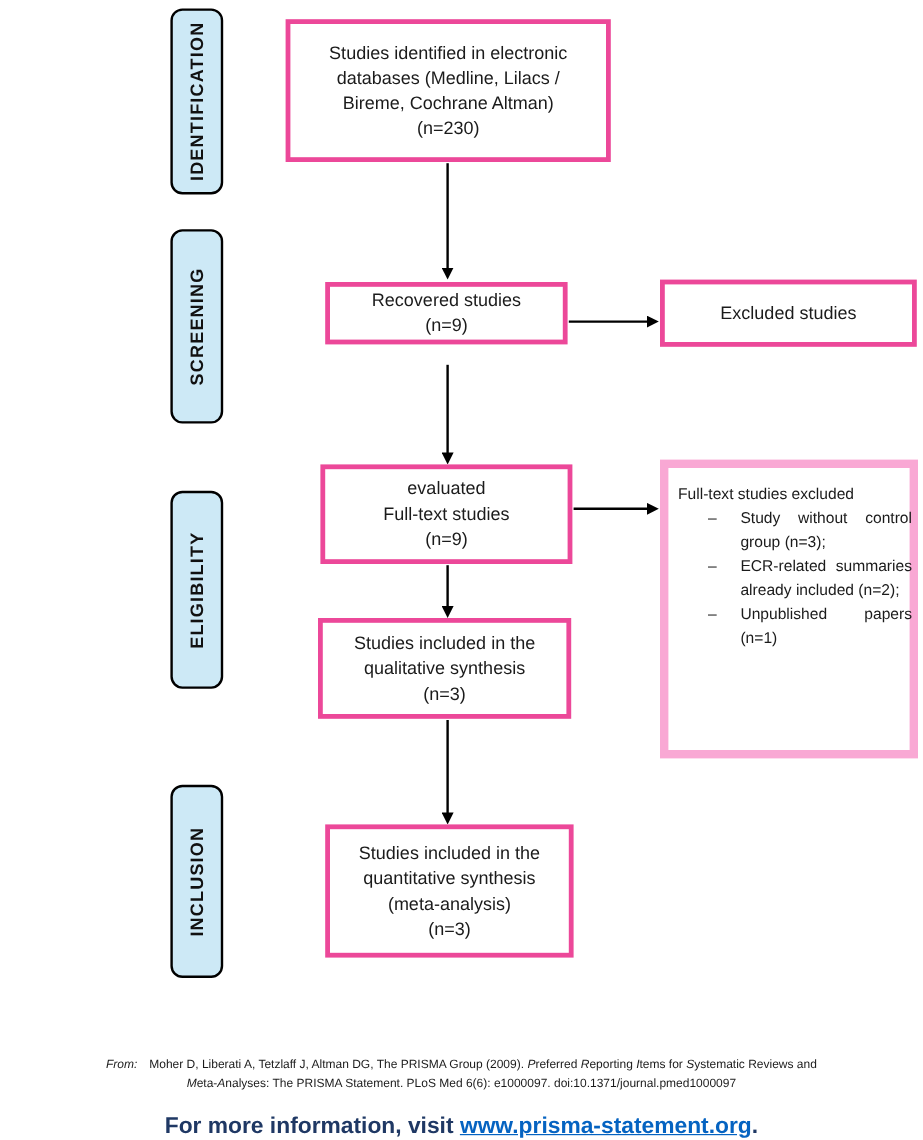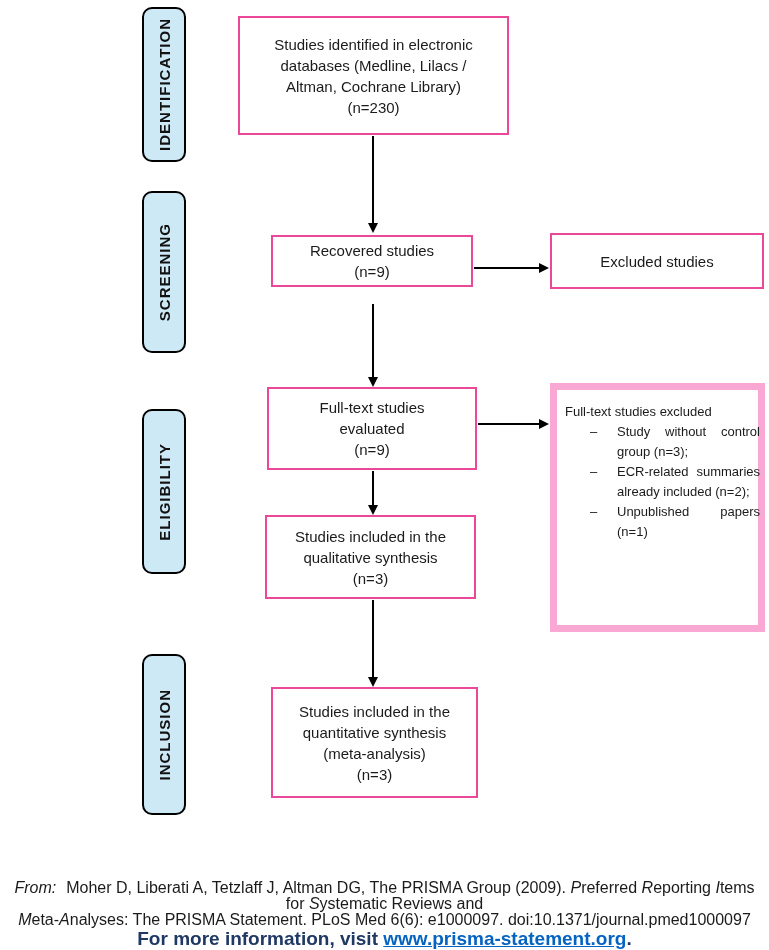--- a/index.html
+++ b/index.html
@@ -30,21 +30,21 @@
     font-weight: bold;
     font-size: 15px;
     letter-spacing: 1px;
     color: #111;
     white-space: nowrap;
   }
   
   .fbox {
     position: absolute;
     background: #ffffff;
-    border: 2px solid #ec4899;
+    border: 4px solid #ec4899;
     font-size: 15px;
     line-height: 21px;
     display: flex;
     flex-direction: column;
     align-items: center;
     justify-content: center;
     text-align: center;
   }
   .fbox .ln { width: 100%; }
   
@@ -66,21 +66,21 @@
   .ritem .dash { color: #1b1b1b; }
   .ritem .rtext { text-align: justify; width: 143px; }
   
   .arrows { position: absolute; left: 0; top: 0; pointer-events: none; }
   
   .footer {
     position: absolute;
     left: 5px;
     right: 5px;
     top: 880px;
-    font-size: 16px;
+    font-size: 10px;
     line-height: 16px;
     text-align: center;
     color: #1b1b1b;
   }
   .footer .from { font-style: italic; margin-right: 10px; }
   .footer .it { font-style: italic; }
   .infoline {
     position: absolute;
     left: 0;
     width: 769px;
@@ -124,36 +124,36 @@
     <line x1="373" y1="304" x2="373" y2="379" stroke="#000" stroke-width="2" marker-end="url(#ah)"></line>
     <line x1="373" y1="471" x2="373" y2="507" stroke="#000" stroke-width="2" marker-end="url(#ah)"></line>
     <line x1="373" y1="600" x2="373" y2="679" stroke="#000" stroke-width="2" marker-end="url(#ah)"></line>
     <line x1="474" y1="268" x2="541" y2="268" stroke="#000" stroke-width="2" marker-end="url(#ah)"></line>
     <line x1="478" y1="424" x2="541" y2="424" stroke="#000" stroke-width="2" marker-end="url(#ah)"></line>
   </svg>
 
   <div class="fbox" style="left:238px; top:16px; width:271px; height:119px;">
     <div class="ln">Studies identified in electronic</div>
     <div class="ln">databases (Medline, Lilacs /</div>
-    <div class="ln">Altman, Cochrane Library)</div>
+    <div class="ln">Bireme, Cochrane Altman)</div>
     <div class="ln">(n=230)</div>
   </div>
 
   <div class="fbox" style="left:271px; top:235px; width:202px; height:52px;">
     <div class="ln">Recovered studies</div>
     <div class="ln">(n=9)</div>
   </div>
 
   <div class="fbox" style="left:550px; top:233px; width:214px; height:56px;">
     <div class="ln">Excluded studies</div>
   </div>
 
   <div class="fbox" style="left:267px; top:387px; width:210px; height:83px;">
+    <div class="ln">evaluated</div>
     <div class="ln">Full-text studies</div>
-    <div class="ln">evaluated</div>
     <div class="ln">(n=9)</div>
   </div>
 
   <div class="rbox" style="left:550px; top:383px; width:215px; height:249px;">
     <div class="rhead">Full-text studies excluded</div>
     <div class="ritem">
       <span class="dash">–</span>
       <div class="rtext">Study without control group (n=3);</div>
     </div>
     <div class="ritem">

